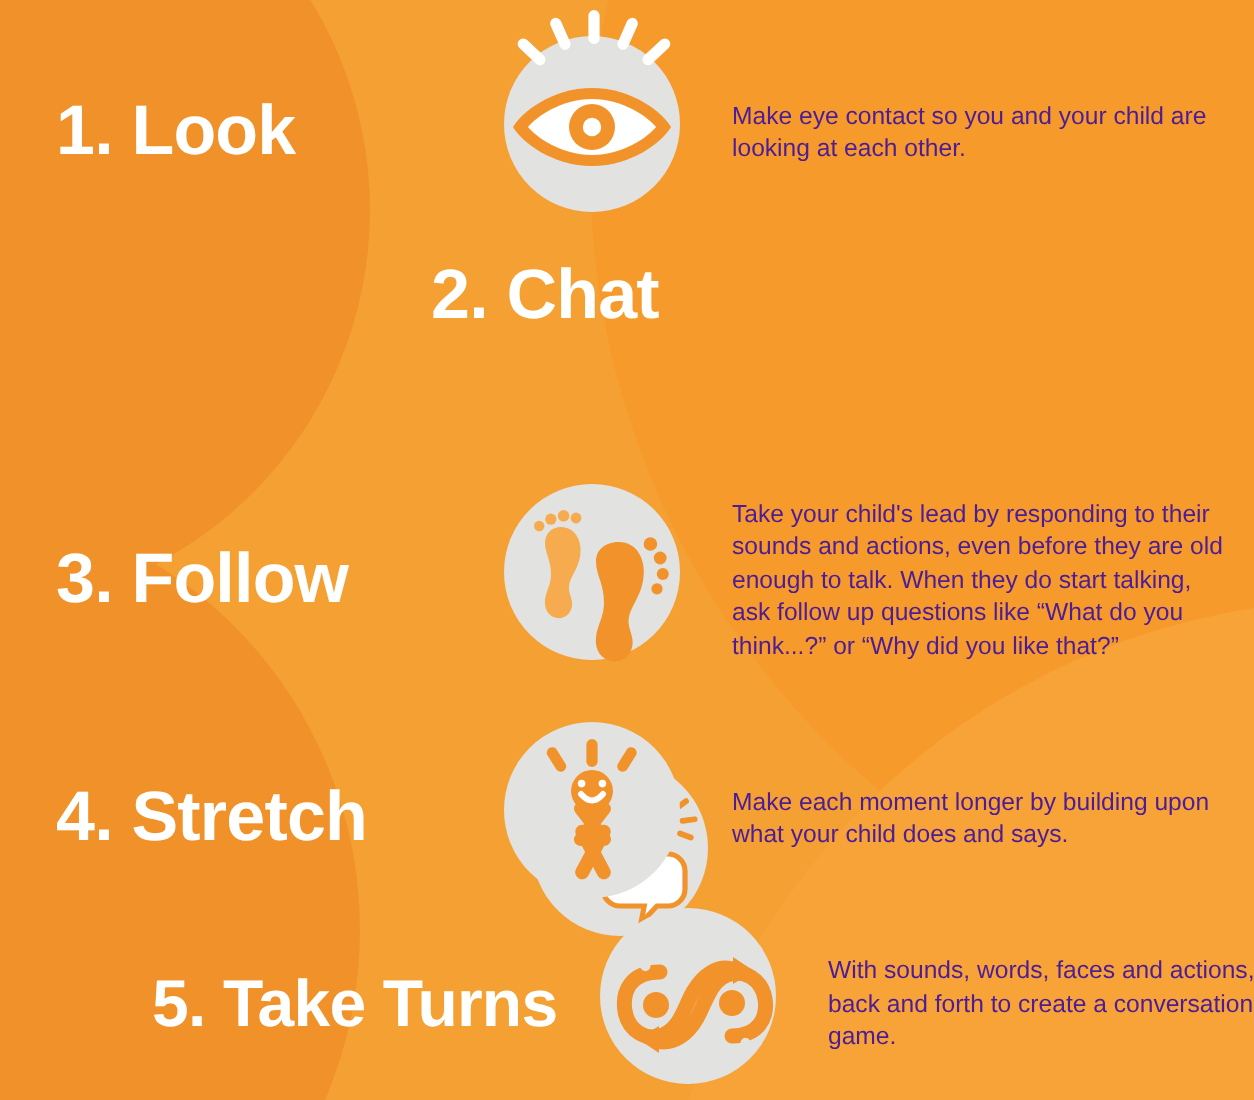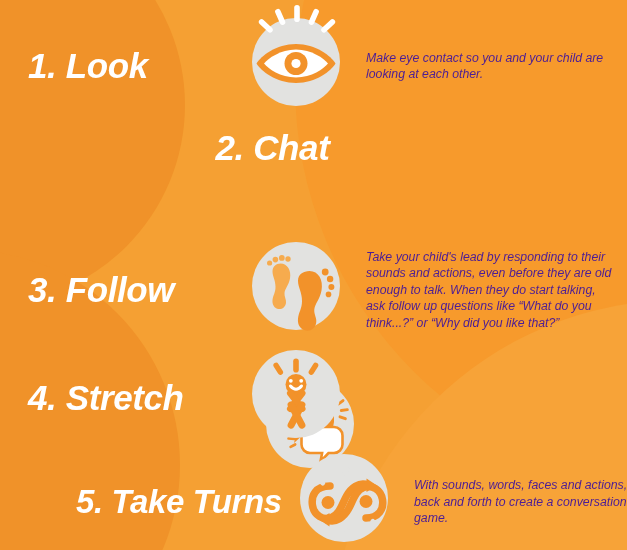--- a/index.html
+++ b/index.html
@@ -46,33 +46,32 @@
     left: 330px; top: 300px;
     width: 700px; height: 700px;
     background: #f7a338;
   }
 
   
   .rows {
     position: relative;
     width: 627px;
     height: 550px;
-    font-style: italic;
   }
   .row {
     position: absolute;
     left: 0;
     width: 627px;
     display: flex;
     align-items: center;
   }
   .row-1 { top: 12px;  height: 108px; }
   .row-2 { top: 128px; height: 104px; flex-direction: column; }
   .row-3 { top: 238px; height: 104px; }
-  .row-4 { top: 346px; height: 104px; }
+  .row-4 { top: 357px; height: 104px; }
   .row-5 { top: 454px; height: 96px; padding-left: 48px; }
 
   .headline {
     width: 252px;
     flex: 0 0 252px;
     color: #ffffff;
     font-size: 35px;
     font-weight: bold;
     letter-spacing: -0.4px;
     padding-left: 28px;
@@ -211,20 +210,23 @@
             <rect x="41" y="38" width="6.5" height="26" rx="3.2" transform="rotate(38 44.2 51)"></rect>
             <rect x="41" y="38" width="6.5" height="26" rx="3.2" transform="rotate(-38 44.2 51)"></rect>
             <rect x="41" y="50" width="7" height="30" rx="3.5" transform="rotate(28 44.5 65)"></rect>
             <rect x="41" y="50" width="7" height="30" rx="3.5" transform="rotate(-28 44.5 65)"></rect>
           </g>
           <path d="M38.5 36 q5.5 6.5 11 0" fill="none" stroke="#ffffff" stroke-width="3" stroke-linecap="round"></path>
           <circle cx="38.8" cy="30.8" r="1.9" fill="#ffffff"></circle>
           <circle cx="49.2" cy="30.8" r="1.9" fill="#ffffff"></circle>
         </svg>
       </div>
+      <div class="body-cell">
+        <p>Make each moment longer by building upon what your child does and says.</p>
+      </div>
     </div>
 
     <div class="row row-5">
       <div class="headline">5. Take Turns</div>
       <div class="icon-cell">
         <div class="icon-disc"></div>
         <svg class="icon-art" viewBox="0 0 96 96">
           <g fill="none" stroke="#f2922a" stroke-width="7.5" stroke-linecap="round">
             <path d="M30 32 C 15 32 11 42 12.5 51.5 C 14 61 23 67 31.5 63.5 C 40 60 42 50 46.5 42 C 51 34 59 27.5 68 31"></path>
             <path d="M66 64 C 79 64 84 55 82.5 45.5 C 81 36 72 30 63.5 33.5 C 55 37 53 47 48.5 55 C 44 63 36 69.5 27 66"></path>

